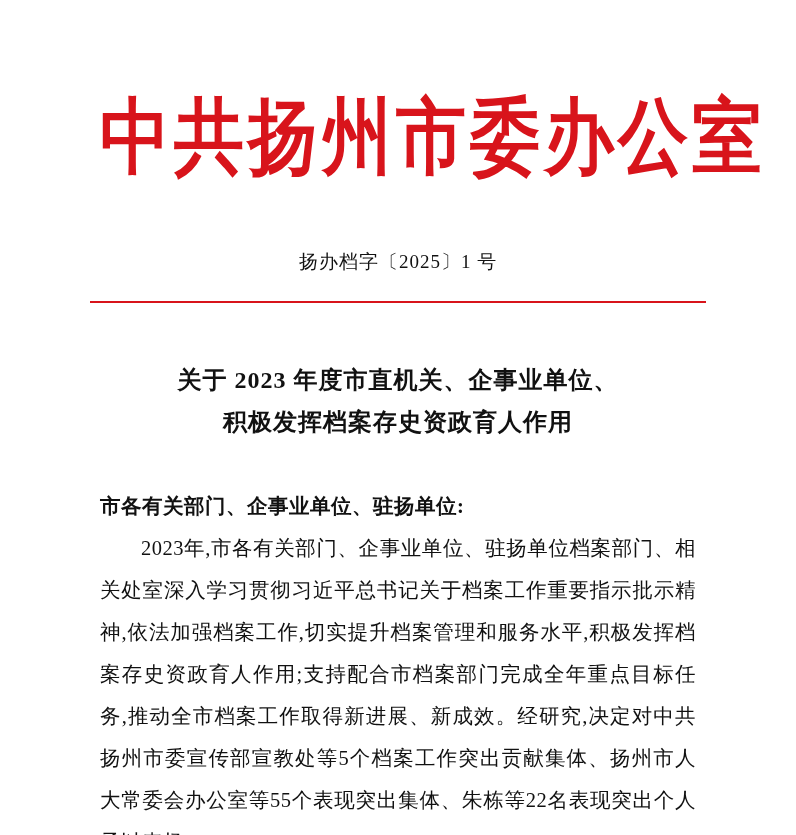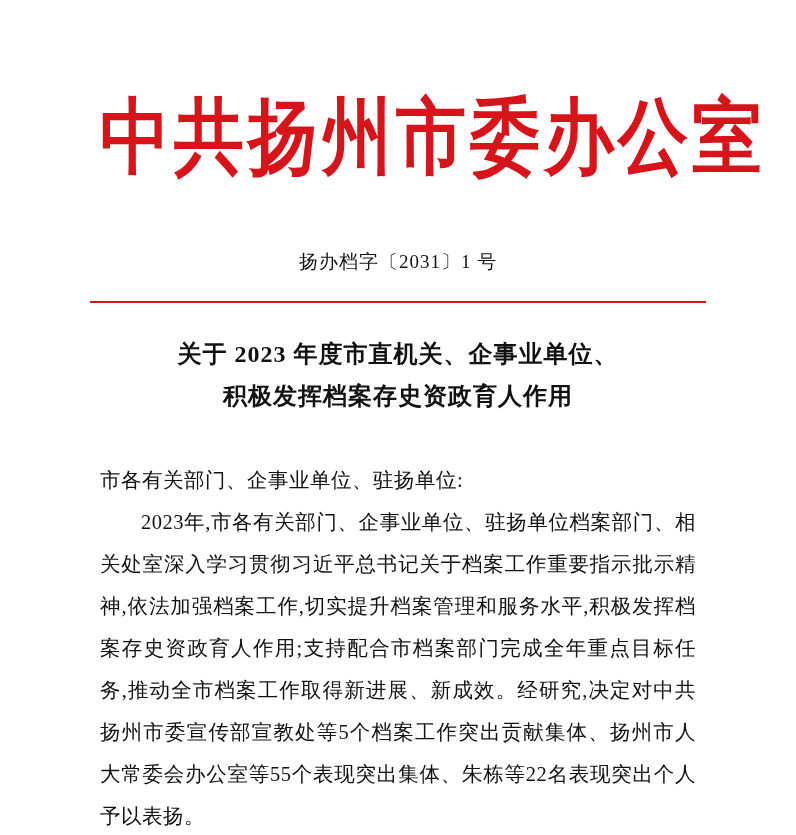--- a/index.html
+++ b/index.html
@@ -47,52 +47,53 @@
     background: #d8141b;
     margin-top: 26px;
     margin-left: -10px;
     margin-right: -10px;
   }
   .title {
     text-align: center;
     font-weight: bold;
     font-size: 24px;
     line-height: 1.75;
-    margin-top: 30px;
+    margin-top: 56px;
     letter-spacing: 1px;
     color: #111111;
   }
   .title .line {
     display: block;
   }
   .body-text {
     margin-top: 42px;
     font-size: 20.5px;
     line-height: 2.05;
     letter-spacing: 0.5px;
     text-align: justify;
     text-justify: inter-ideograph;
     color: #111111;
   }
   .salutation {
     margin: 0;
+    font-weight: bold;
   }
   .para {
     margin: 0;
     text-indent: 2em;
   }
 </style>
 </head>
 <body>
 
 <div class="page">
 
   <div class="masthead">中共扬州市委办公室</div>
 
-  <div class="doc-number">扬办档字〔2031〕1 号</div>
+  <div class="doc-number">扬办档字〔2025〕1 号</div>
 
   <div class="red-rule"></div>
 
   <div class="title">
     <span class="line">关于 2023 年度市直机关、企事业单位、</span>
     <span class="line">积极发挥档案存史资政育人作用</span>
   </div>
 
   <div class="body-text">
     <p class="salutation">市各有关部门、企事业单位、驻扬单位:</p>

